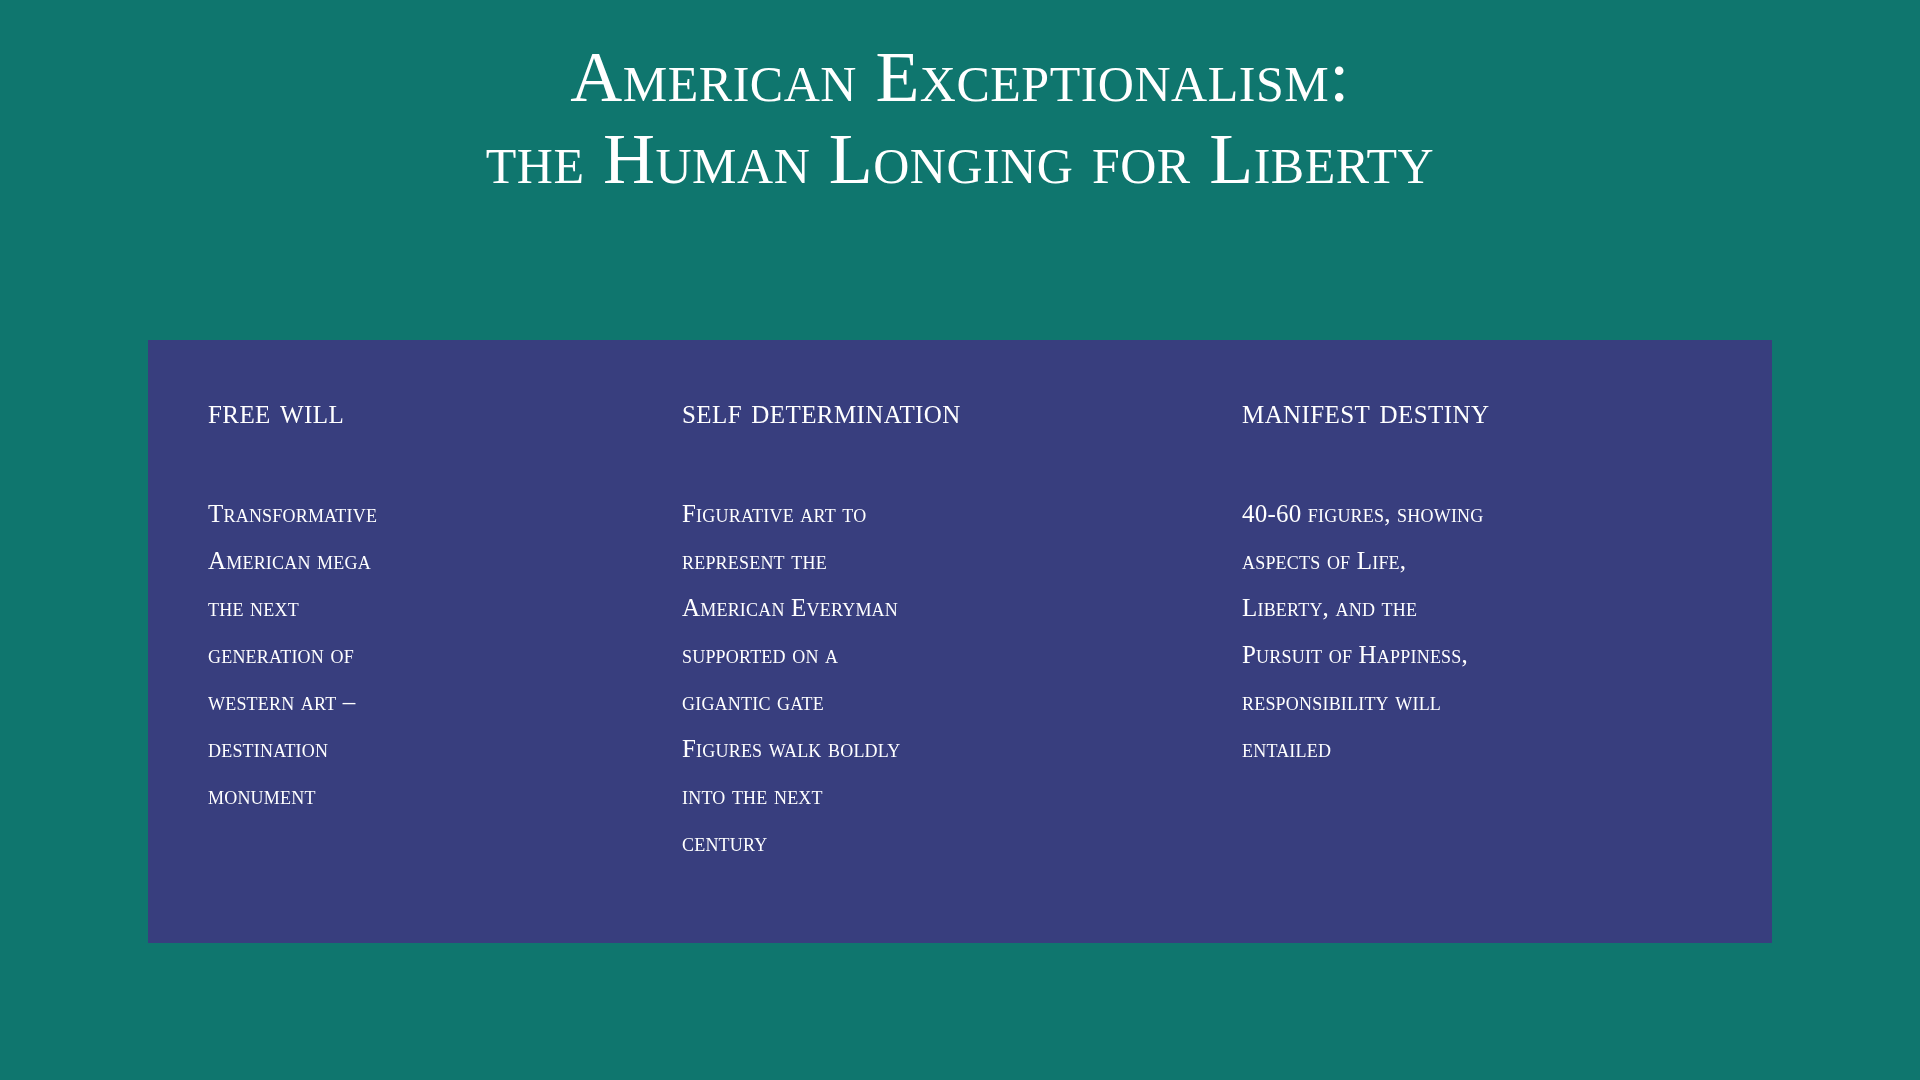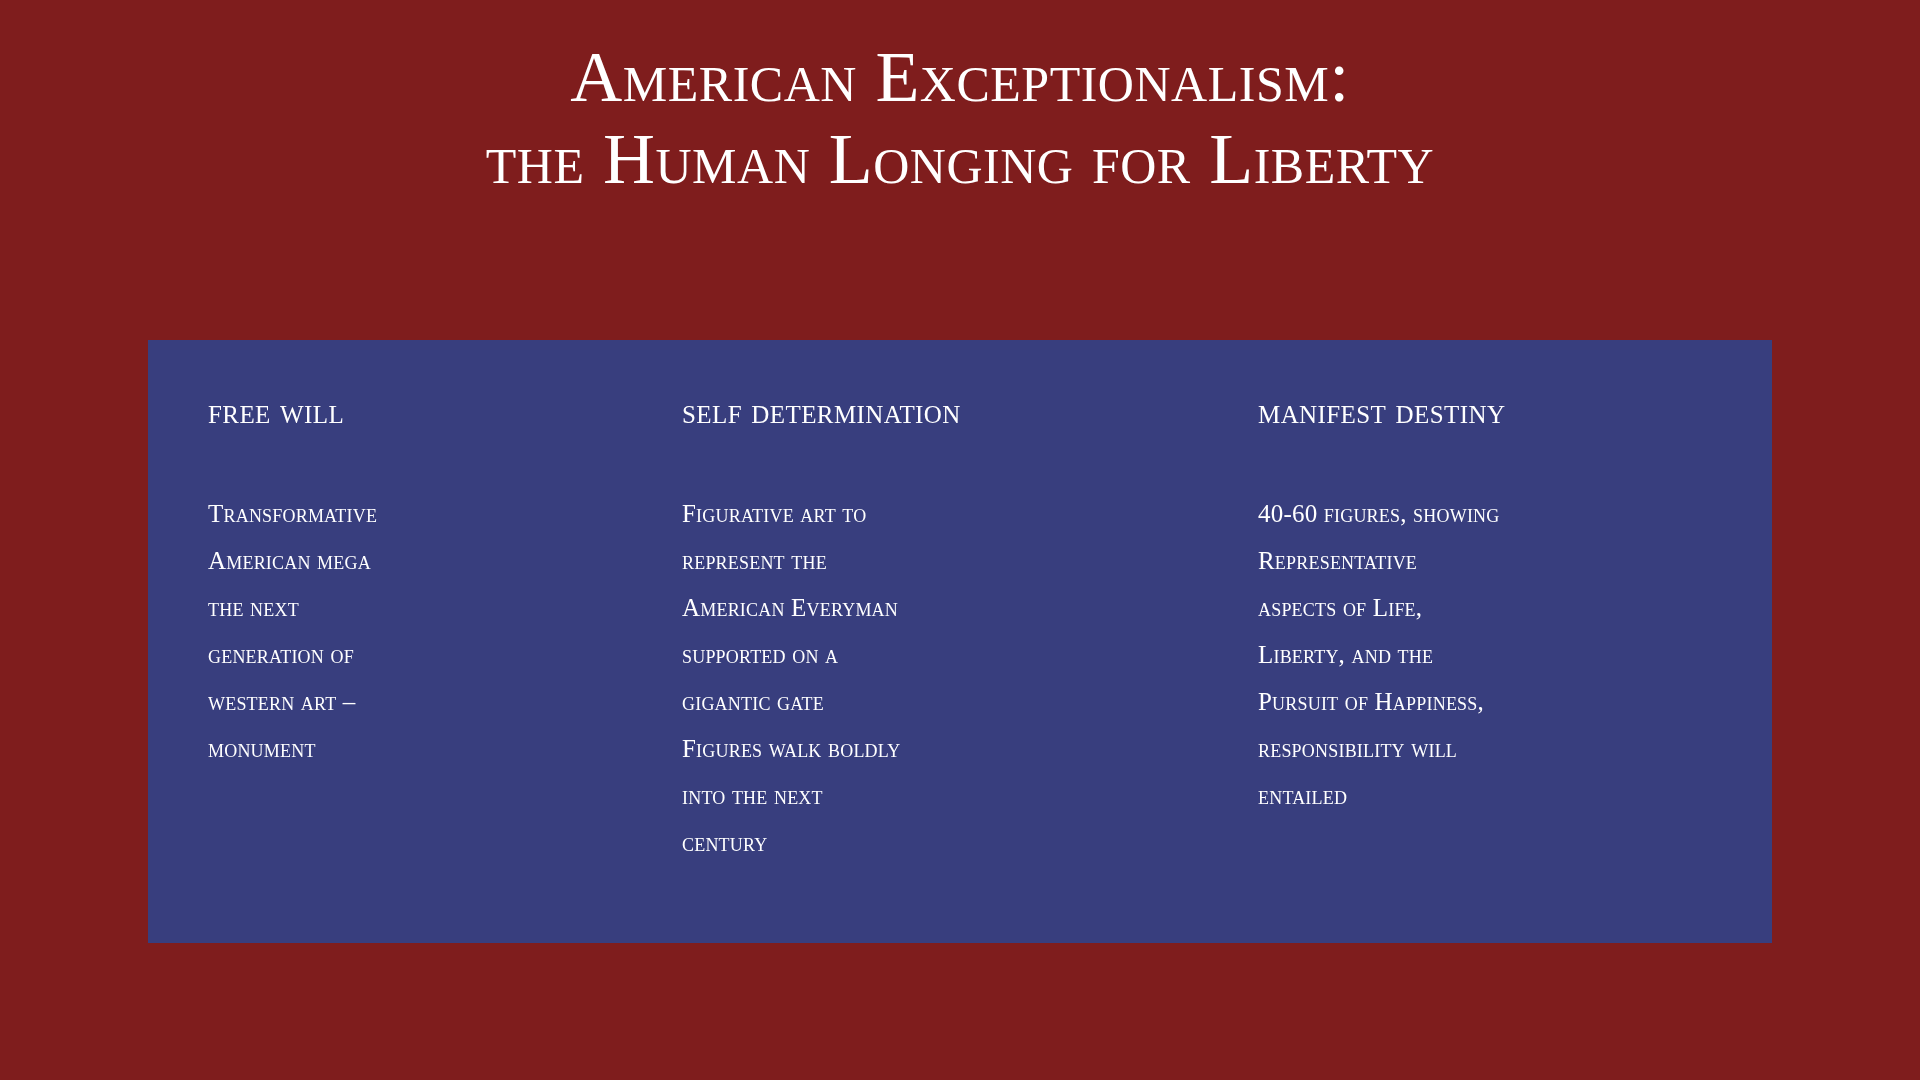--- a/index.html
+++ b/index.html
@@ -11,21 +11,21 @@
     width: 1920px;
     height: 1080px;
     overflow: hidden;
     font-family: "Liberation Serif", "DejaVu Serif", serif;
     position: relative;
   }
 
   .slide {
     position: absolute;
     inset: 0;
-    background: #7f1d1d;
+    background: #0f766e;
   }
 
   
   .title-block {
     position: absolute;
     top: 36px;
     left: 0;
     width: 1920px;
     text-align: center;
   }
@@ -54,21 +54,21 @@
     flex-direction: row;
     padding: 52px 60px 30px 60px;
   }
 
   .column {
     box-sizing: border-box;
     flex: 0 0 auto;
   }
   .column.col-0 { width: 474px; padding-right: 10px; }
   .column.col-1 { width: 560px; padding-right: 10px; }
-  .column.col-2 { width: 520px; margin-left: 16px; }
+  .column.col-2 { width: 520px; }
 
   .col-heading {
     color: #ffffff;
     font-family: "Liberation Serif", "DejaVu Serif", serif;
     font-variant: small-caps;
     font-weight: 400;
     font-size: 36px;
     line-height: 1.1;
     letter-spacing: 0.4px;
     margin: 0 0 58px 0;
@@ -103,20 +103,21 @@
   <div class="panel">
 
     <div class="column col-0">
       <div class="col-heading">free will</div>
       <div class="col-body">
         <span class="body-line">Transformative</span>
         <span class="body-line">American mega</span>
         <span class="body-line">the next</span>
         <span class="body-line">generation of</span>
         <span class="body-line">western art –</span>
+        <span class="body-line">destination</span>
         <span class="body-line">monument</span>
       </div>
     </div>
 
     <div class="column col-1">
       <div class="col-heading">self determination</div>
       <div class="col-body">
         <span class="body-line">Figurative art to</span>
         <span class="body-line">represent the</span>
         <span class="body-line">American Everyman</span>
@@ -125,21 +126,20 @@
         <span class="body-line">Figures walk boldly</span>
         <span class="body-line">into the next</span>
         <span class="body-line">century</span>
       </div>
     </div>
 
     <div class="column col-2">
       <div class="col-heading">manifest destiny</div>
       <div class="col-body">
         <span class="body-line">40-60 figures, showing</span>
-        <span class="body-line">Representative</span>
         <span class="body-line">aspects of Life,</span>
         <span class="body-line">Liberty, and the</span>
         <span class="body-line">Pursuit of Happiness,</span>
         <span class="body-line">responsibility will</span>
         <span class="body-line">entailed</span>
       </div>
     </div>
 
   </div>
 </div>

